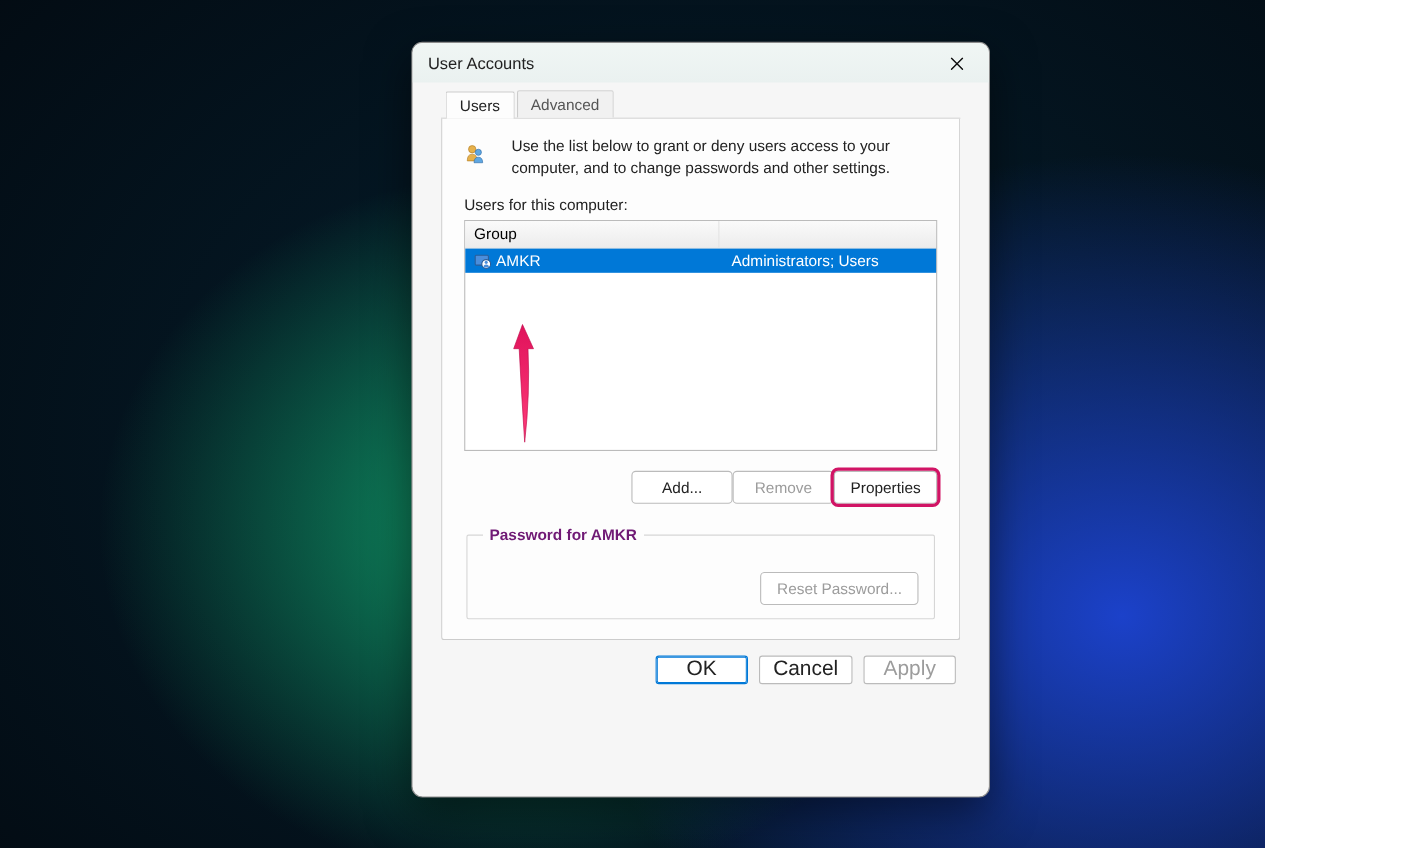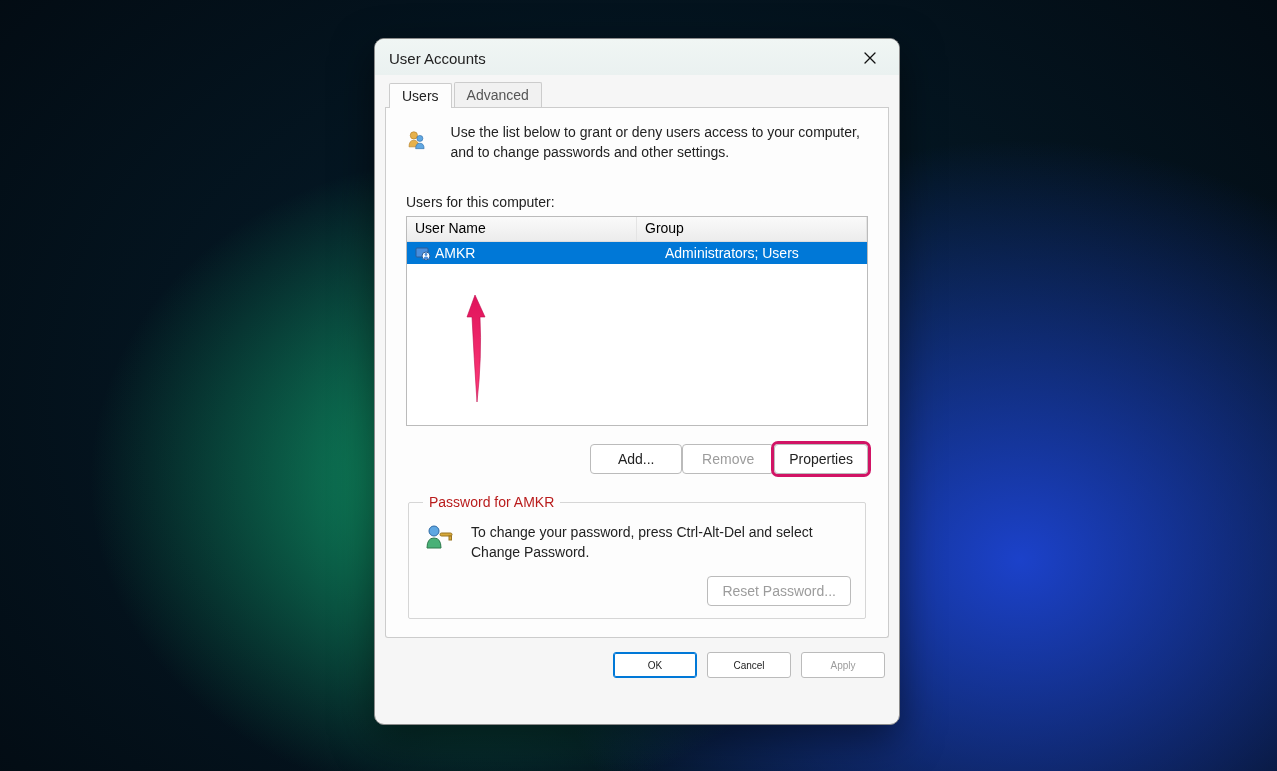--- a/index.html
+++ b/index.html
@@ -6,21 +6,21 @@
     margin: 0;
     padding: 0;
     width: 1277px;
     height: 771px;
     overflow: hidden;
     font-family: "Segoe UI", Tahoma, Arial, sans-serif;
     font-size: 14px;
   }
   .desktop {
     position: relative;
-    width: 1277px;
+    width: 1150px;
     height: 771px;
     background:
       radial-gradient(600px 500px at 480px 480px, rgba(20,190,120,0.8), rgba(0,0,0,0) 65%),
       radial-gradient(700px 600px at 1020px 560px, rgba(30,70,220,0.9), rgba(0,0,0,0) 70%),
       radial-gradient(1200px 900px at 640px 400px, #052030, #020307);
   }
   .window {
     position: absolute;
     left: 374px;
     top: 38px;
@@ -53,21 +53,21 @@
     border-radius: 5px;
     cursor: pointer;
     color: #111;
     font-size: 14px;
     display: flex;
     align-items: center;
     justify-content: center;
   }
 
   .content {
-    padding: 0 10px 14px;
+    padding: 0 26px 14px;
   }
 
   .tabs {
     display: flex;
     border-bottom: 1px solid #ccc;
     margin-top: 4px;
     height: 28px;
     align-items: flex-end;
     padding-left: 4px;
   }
@@ -97,21 +97,21 @@
     border: 1px solid #ccc;
     border-top: none;
     padding: 14px 20px 18px;
     border-radius: 0 0 3px 3px;
   }
 
   .intro {
     display: flex;
     gap: 24px;
     align-items: flex-start;
-    margin-bottom: 32px;
+    margin-bottom: 16px;
   }
   .intro-text {
     color: #222;
     line-height: 20px;
   }
 
   .section-label {
     margin: 4px 0 6px 0;
     color: #222;
   }
@@ -178,22 +178,23 @@
   }
 
   fieldset.pwbox {
     border: 1px solid #d6d6d6;
     border-radius: 2px;
     margin-top: 20px;
     padding: 12px 14px 12px 14px;
   }
   fieldset.pwbox legend {
     padding: 0 6px;
-    color: #b91c1c;
-    font-size: 14px;
+    color: #701a75;
+    font-size: 14px;
+    font-weight: bold;
   }
   .pwrow {
     display: flex;
     gap: 14px;
     align-items: flex-start;
   }
   .pwtext {
     color: #222;
     line-height: 20px;
     flex: 1;
@@ -210,21 +211,21 @@
     justify-content: flex-end;
     margin: 14px 4px 0;
   }
   .dlgbtn {
     height: 26px;
     min-width: 84px;
     padding: 0 12px;
     border: 1px solid #bbb;
     border-radius: 3px;
     background: #fff;
-    font-size: 10px;
+    font-size: 19px;
     cursor: pointer;
     color: #222;
   }
   .dlgbtn.default {
     border: 1px solid #0078d7;
     box-shadow: inset 0 0 0 1px #0078d7;
   }
   .dlgbtn.disabled {
     color: #9c9c9c;
     cursor: default;
@@ -272,21 +273,20 @@
             <circle cx="23" cy="16" r="5" fill="#5fa7e2" stroke="#2e6aa5"></circle>
             <path d="M16 33 Q16 24 23 24 Q30 24 30 33 Z" fill="#5fa7e2" stroke="#2e6aa5"></path>
           </svg>
           <div class="intro-text">Use the list below to grant or deny users access to your computer, and to change passwords and other settings.</div>
         </div>
 
         <div class="section-label">Users for this computer:</div>
 
         <div class="listview">
           <div class="lv-headers">
-            <div class="col col-name">User Name</div>
             <div class="col col-group">Group</div>
           </div>
           <div class="lv-row selected">
             <div class="cell col-name">
               <svg width="16" height="16" viewBox="0 0 16 16">
                 <rect x="1" y="3" width="12" height="9" rx="1" fill="#4a8edc" stroke="#2b5d98"></rect>
                 <circle cx="11" cy="11" r="4" fill="#ffffff" stroke="#2b5d98"></circle>
                 <circle cx="11" cy="9.5" r="1.4" fill="#4a8edc"></circle>
                 <path d="M8.5 14 Q8.5 11.5 11 11.5 Q13.5 11.5 13.5 14 Z" fill="#4a8edc"></path>
               </svg>
@@ -299,29 +299,20 @@
         </div>
 
         <div class="row-buttons">
           <button class="btn">Add...</button>
           <button class="btn disabled">Remove</button>
           <button class="btn highlight">Properties</button>
         </div>
 
         <fieldset class="pwbox">
           <legend>Password for AMKR</legend>
-          <div class="pwrow">
-            <svg width="34" height="30" viewBox="0 0 34 30">
-              <circle cx="11" cy="9" r="5" fill="#5fa7e2" stroke="#2e6aa5"></circle>
-              <path d="M4 26 Q4 16 11 16 Q18 16 18 26 Z" fill="#49b077" stroke="#2e7a4d"></path>
-              <rect x="17" y="11" width="12" height="3" rx="1.5" fill="#d7a93a" stroke="#9a7420"></rect>
-              <rect x="26" y="14" width="2.5" height="4" fill="#d7a93a" stroke="#9a7420"></rect>
-            </svg>
-            <div class="pwtext">To change your password, press Ctrl-Alt-Del and select Change Password.</div>
-          </div>
           <div class="pw-actions">
             <button class="btn disabled" style="min-width:140px">Reset Password...</button>
           </div>
         </fieldset>
 
       </div>
 
       <div class="dialog-buttons">
         <button class="dlgbtn default">OK</button>
         <button class="dlgbtn">Cancel</button>

